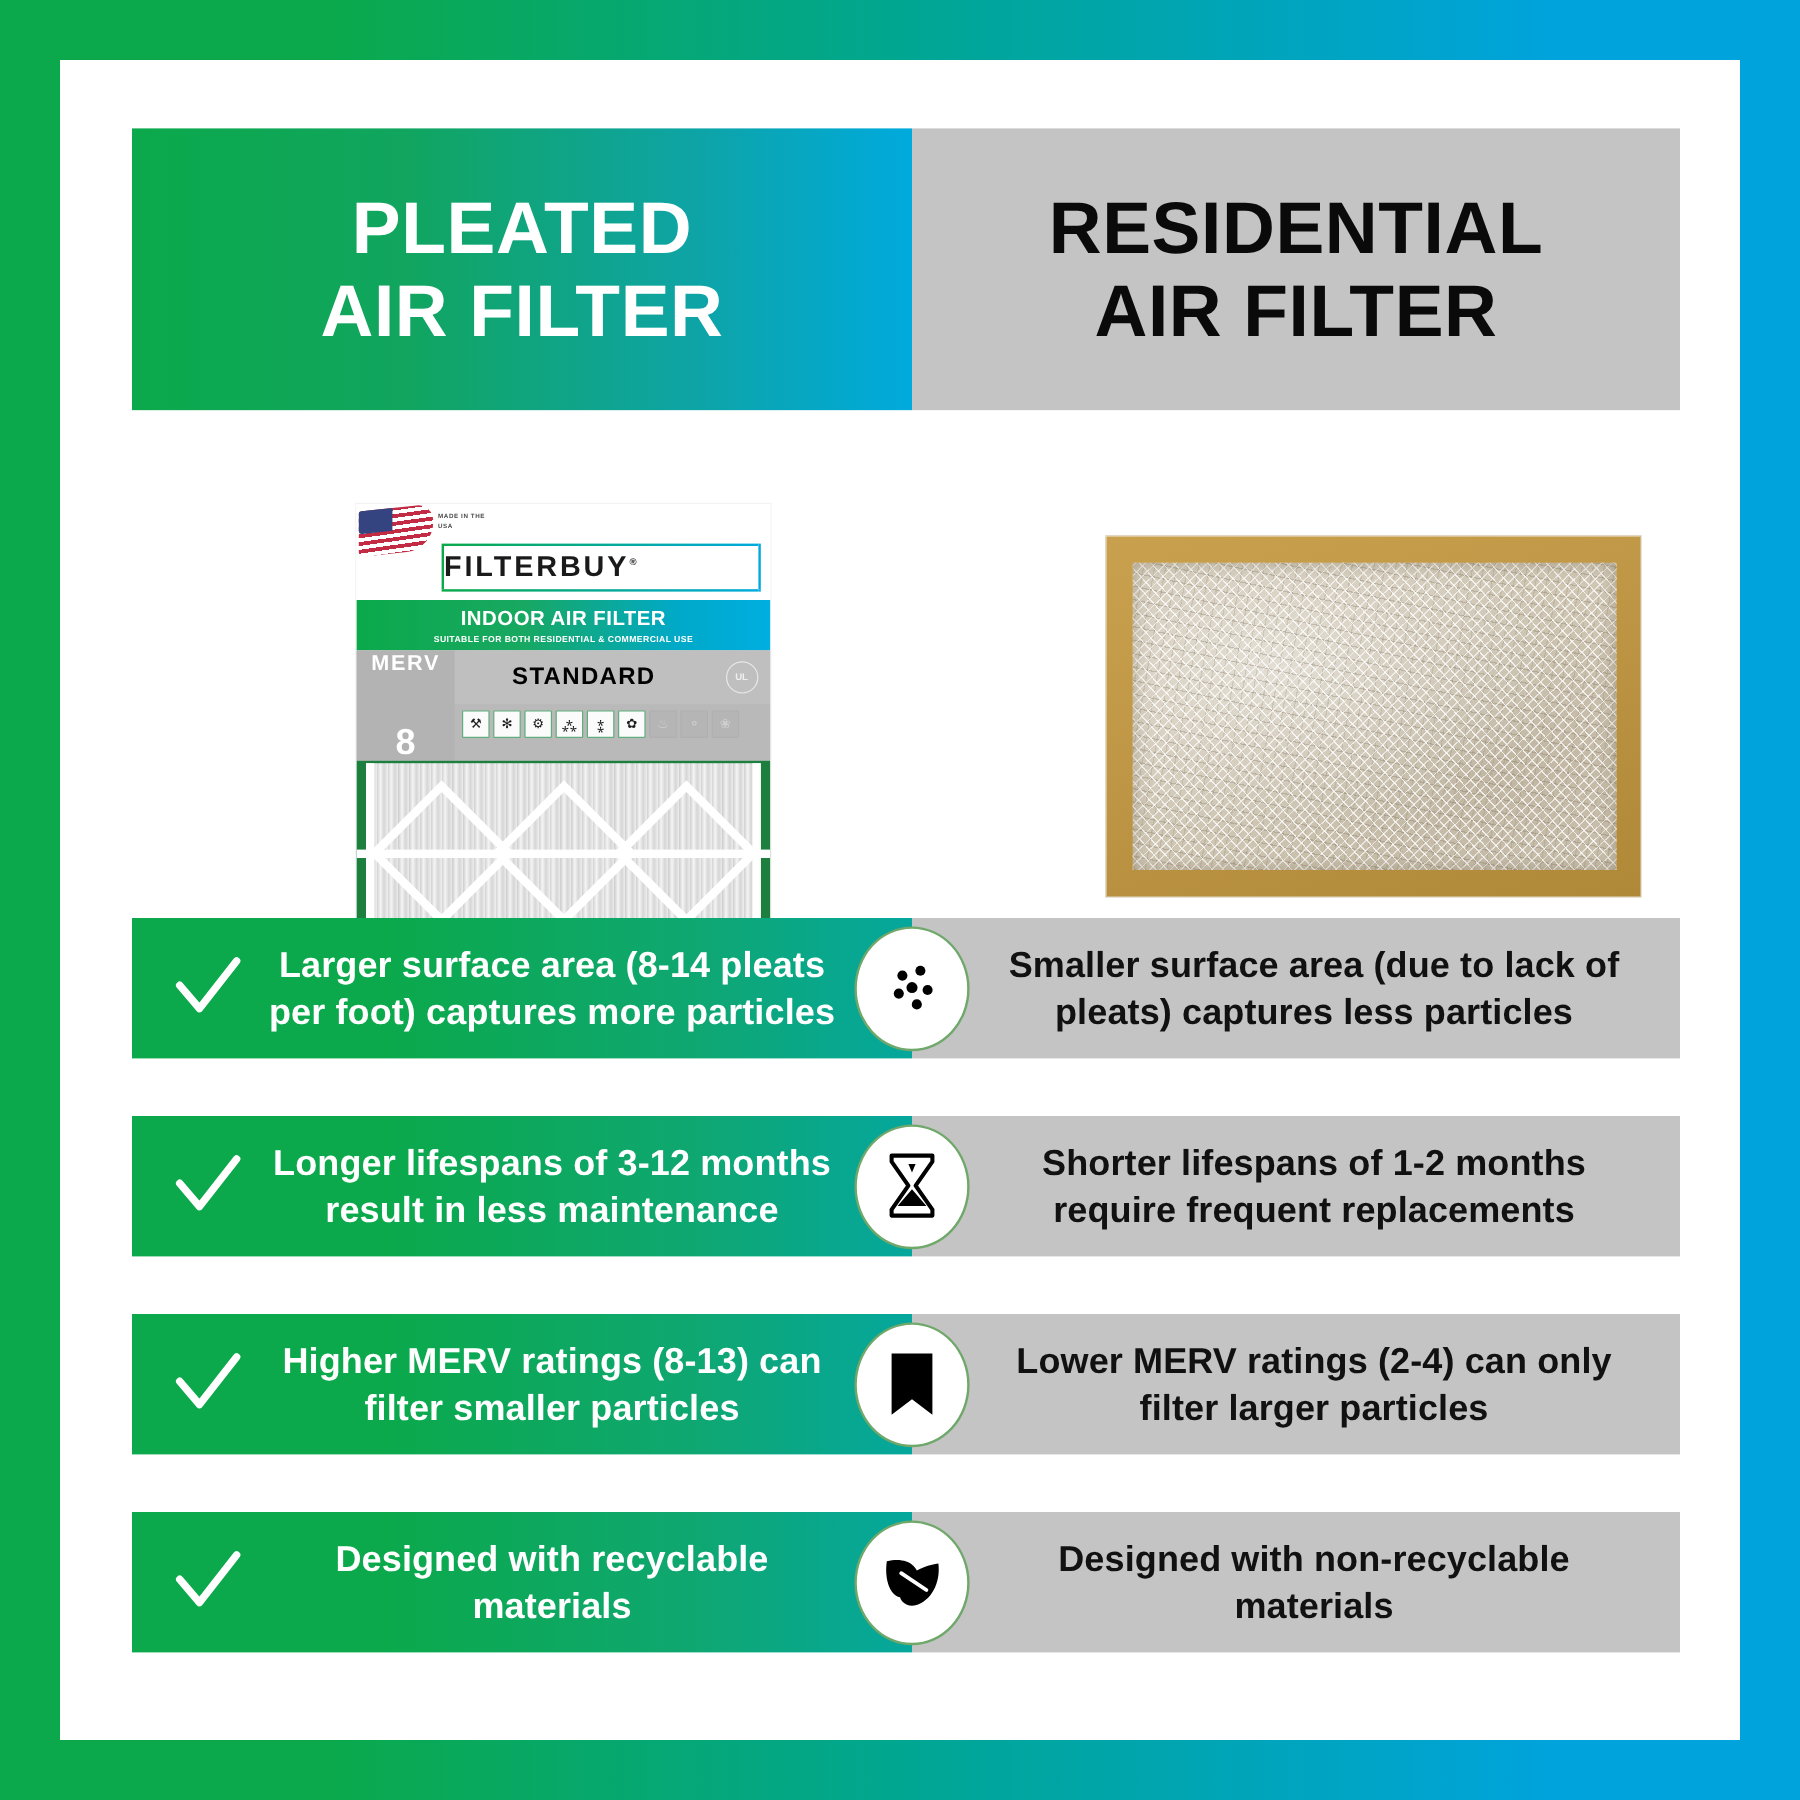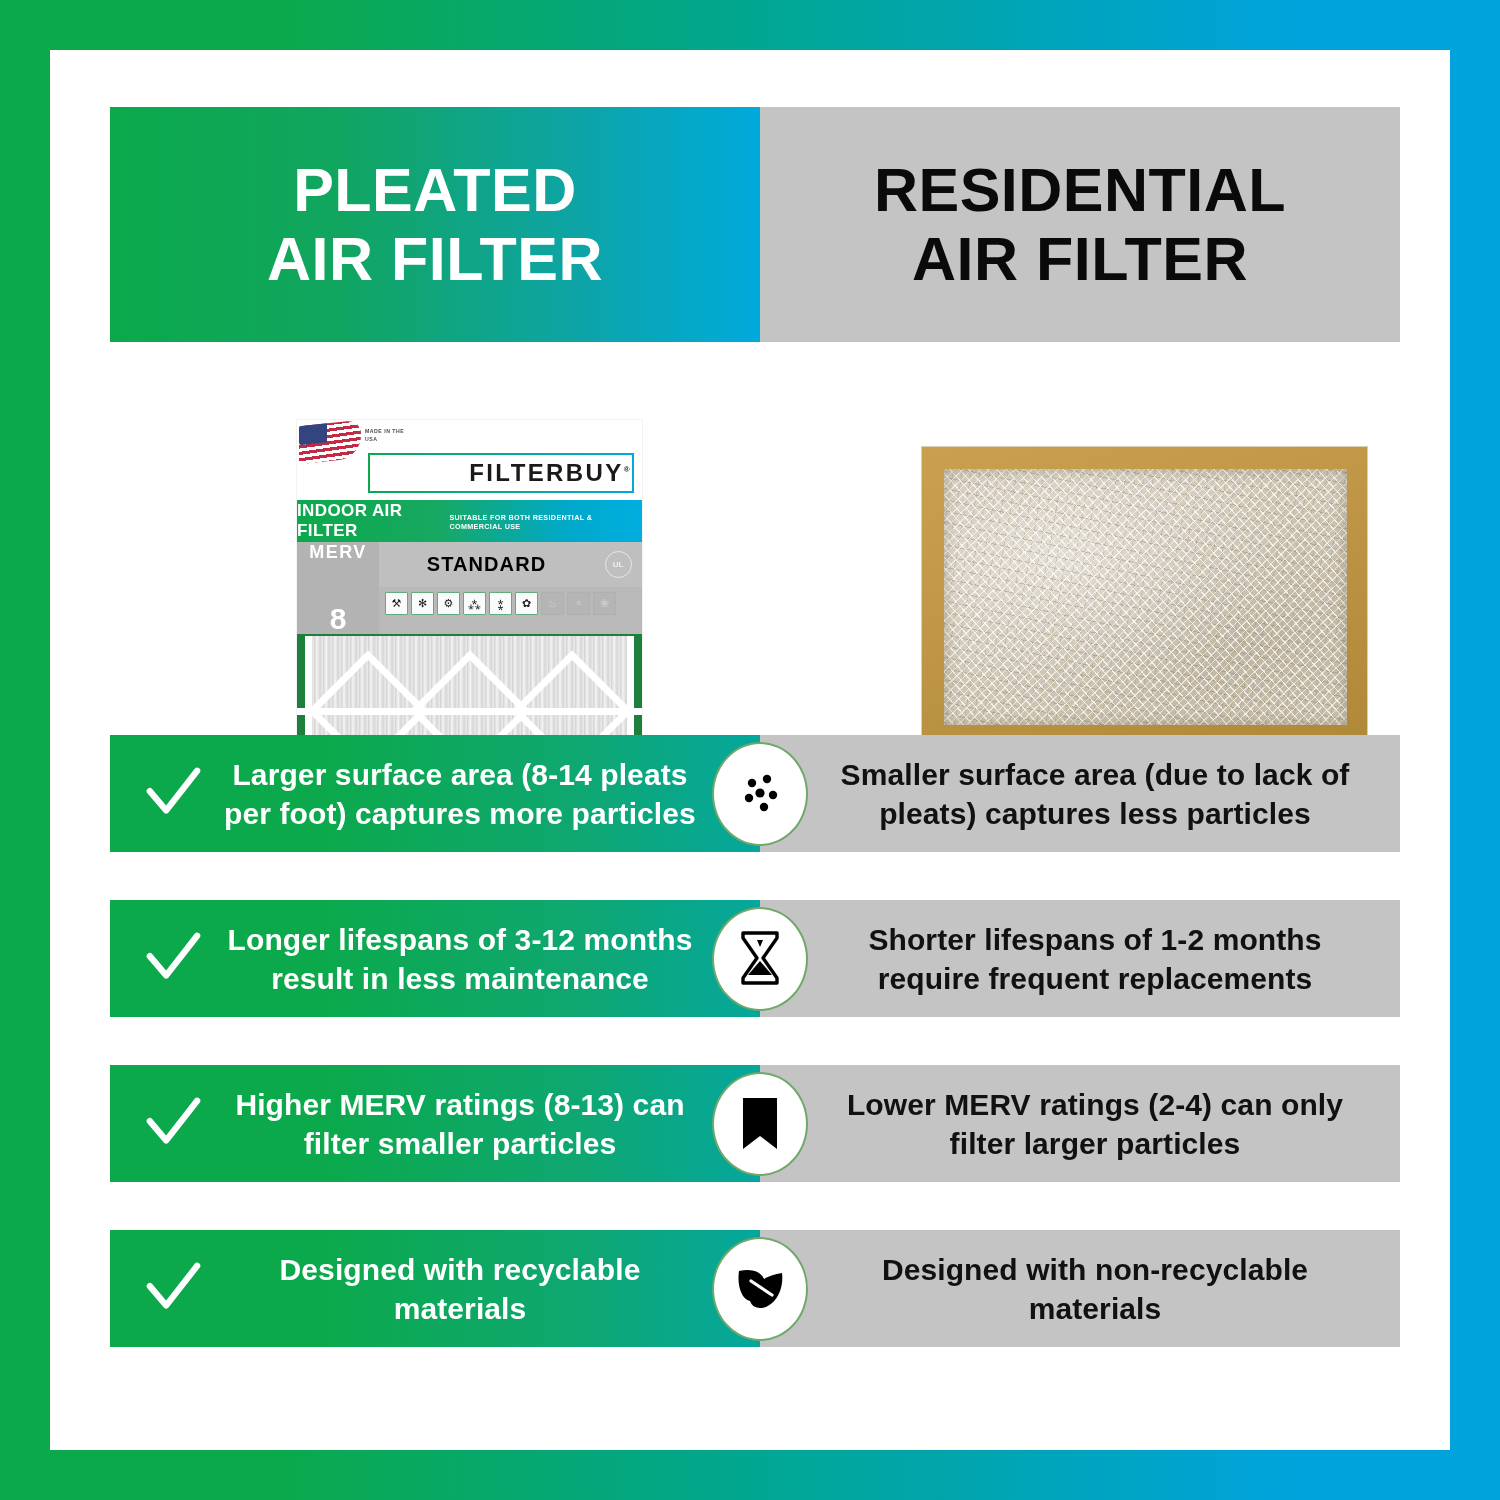--- a/index.html
+++ b/index.html
@@ -123,35 +123,35 @@
   #pf-brandbox {
     position: absolute;
     left: 71px;
     top: 33px;
     right: 8px;
     height: 40px;
     border: 2.5px solid;
     border-image: linear-gradient(90deg, #0BA94B, #00AADD) 1;
     display: flex;
     align-items: center;
-    justify-content: flex-end;
+    justify-content: flex-start;
   }
   #pf-brand {
     font-size: 24px;
     font-weight: 700;
     letter-spacing: 2.4px;
     color: #1a1a1a;
   }
   #pf-brand sup { font-size: 8px; vertical-align: super; }
 
   #pf-greenband {
     height: 42px;
     background: linear-gradient(90deg, #0BA94B 0%, #18A861 40%, #00A9C9 78%, #00AEE0 100%);
     display: flex;
-    flex-direction: row;
+    flex-direction: column;
     align-items: center;
     justify-content: center;
     color: #fff;
   }
   #pf-band-main { font-size: 17px; font-weight: 700; letter-spacing: .4px; }
   #pf-band-sub  { font-size: 7.2px; font-weight: 700; letter-spacing: .35px; margin-top: 2px; }
 
   #pf-grayband {
     position: relative;
     height: 92px;
@@ -286,21 +286,21 @@
       repeating-linear-gradient(100deg, rgba(140,128,105,.22) 0 1px, transparent 1px 9px),
       radial-gradient(ellipse at 30% 35%, rgba(255,255,255,.45), transparent 60%),
       radial-gradient(ellipse at 72% 68%, rgba(160,148,124,.35), transparent 62%);
     box-shadow: inset 0 0 14px rgba(120,104,74,.45);
   }
 
   
   #compare-panel {
     position: absolute;
     left: 60px;
-    top: 685px;
+    top: 715px;
     width: 1290px;
     height: 612px;
     display: flex;
     flex-direction: column;
     gap: 48px;
   }
   .cmp-row {
     position: relative;
     flex: 1;
     display: flex;

